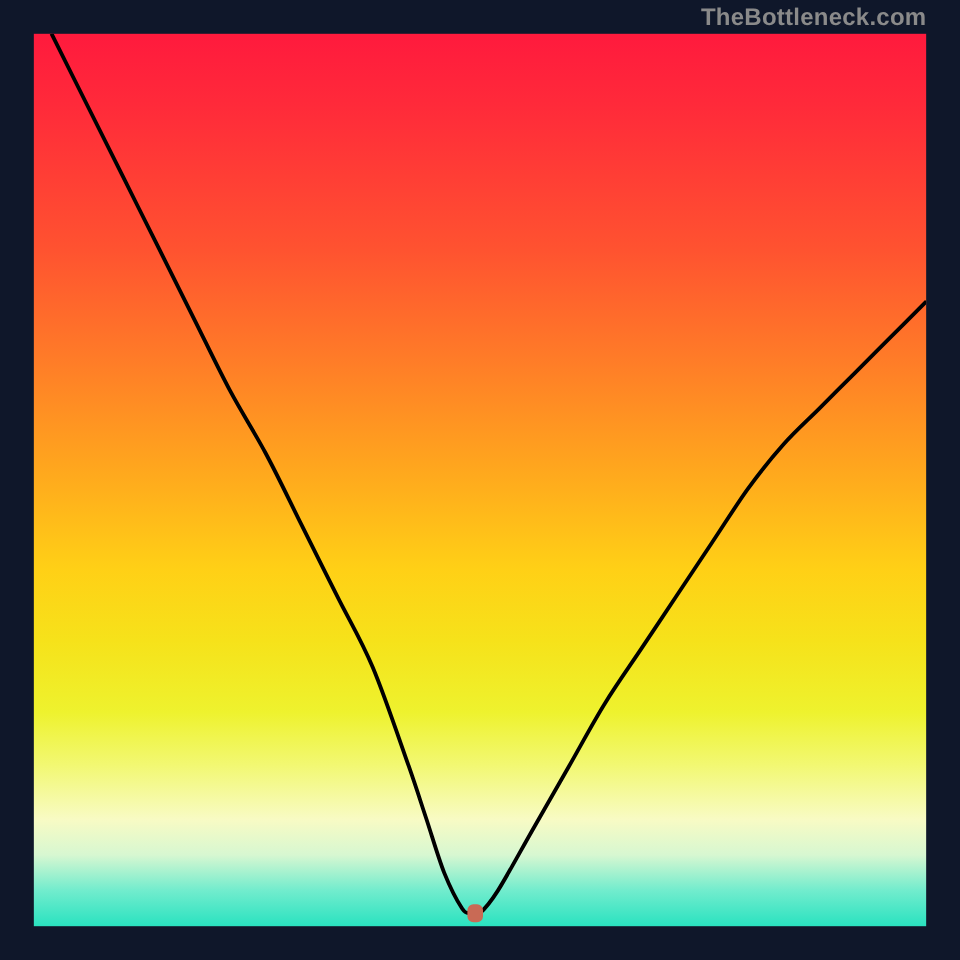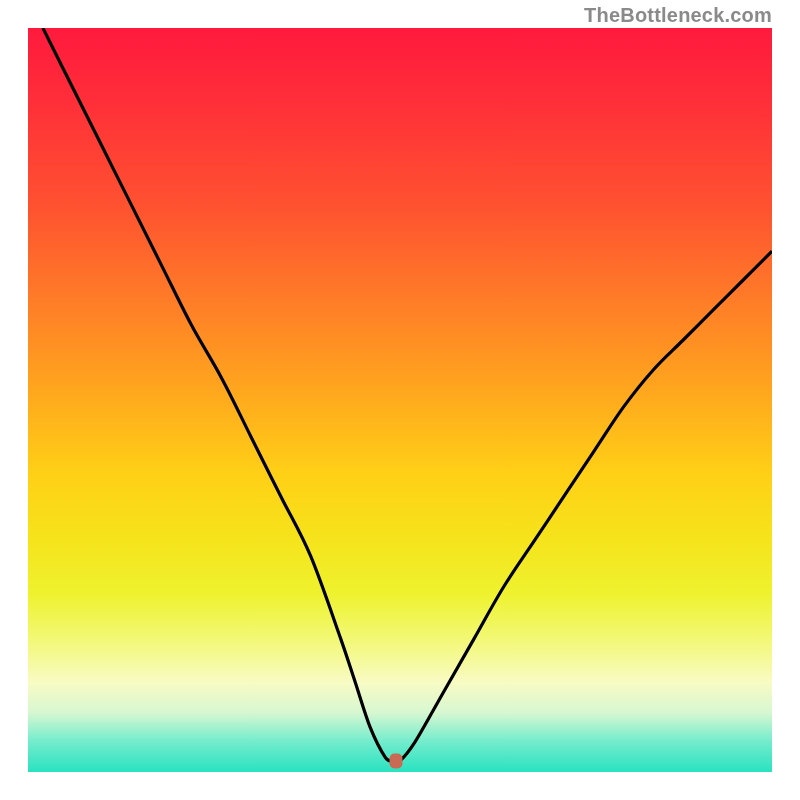--- a/index.html
+++ b/index.html
@@ -9,21 +9,21 @@
     height: 800px;
     background: #000;
     overflow: hidden;
   }
   .frame {
     position: absolute;
     top: 0;
     left: 0;
     width: 800px;
     height: 800px;
-    background: #ffffff;
+    background: #0f172a;
   }
   .plot {
     position: absolute;
     top: 28px;
     left: 28px;
     width: 744px;
     height: 744px;
     overflow: hidden;
   }
   .gradient {

